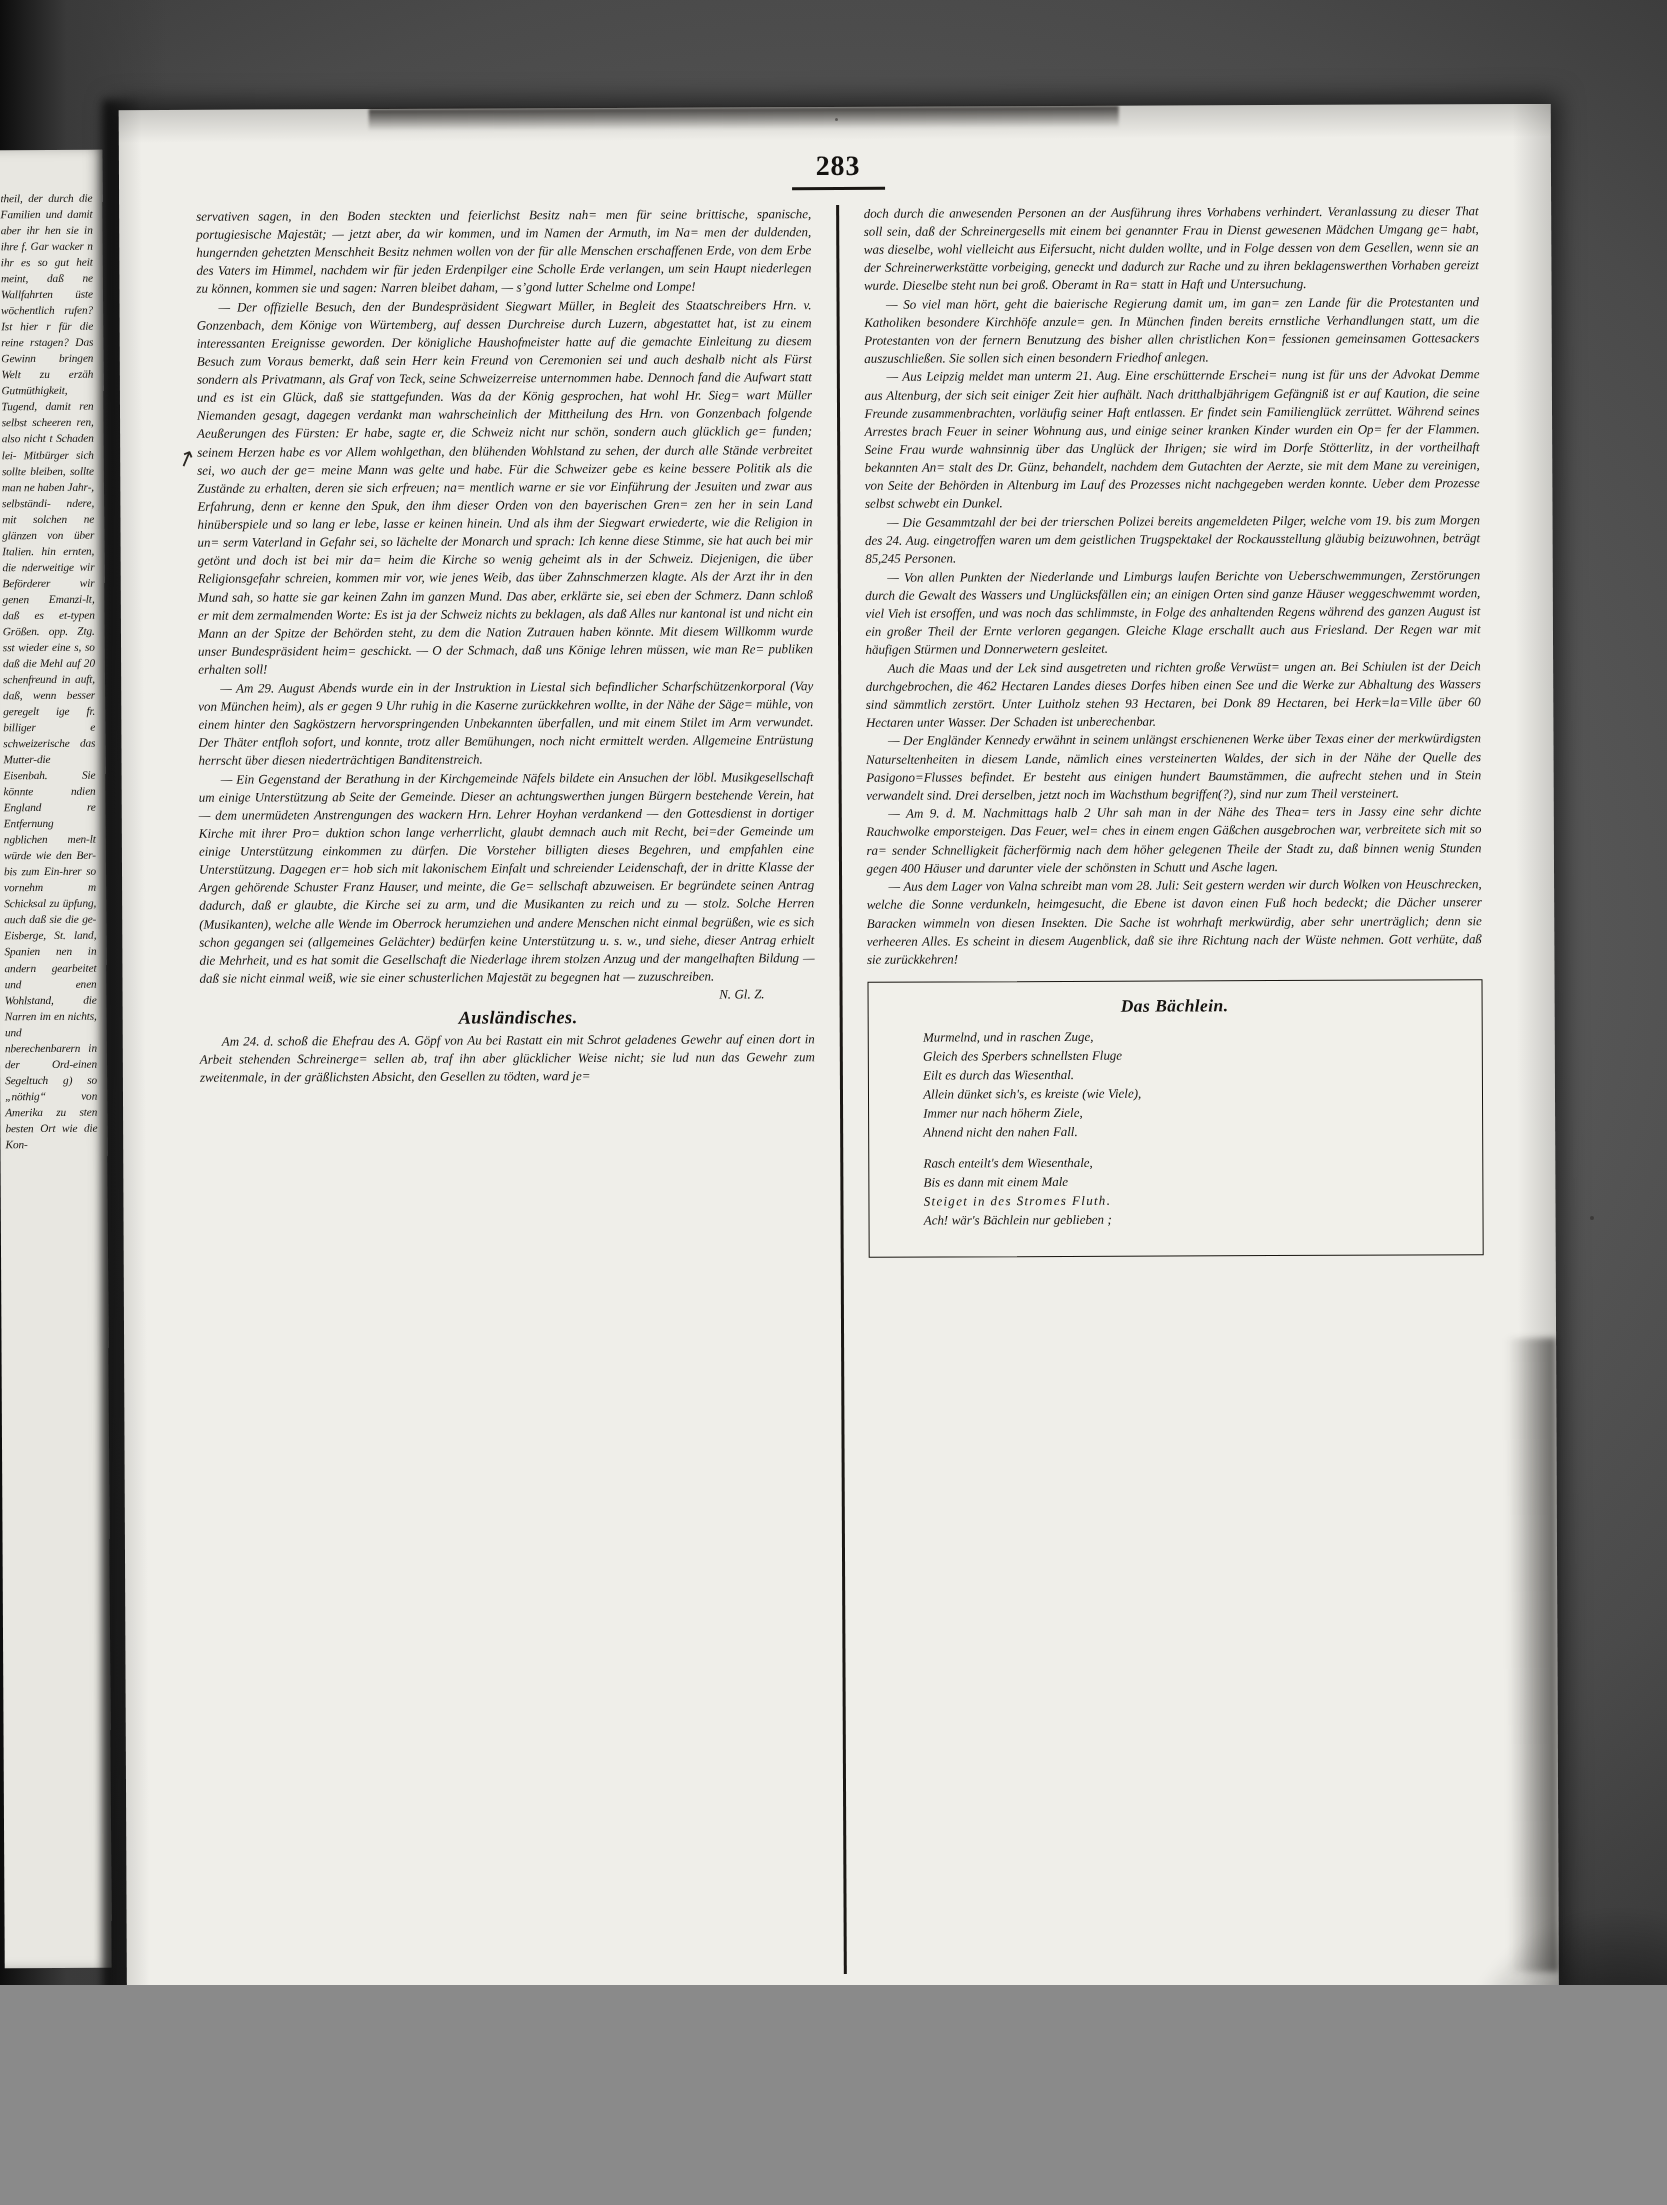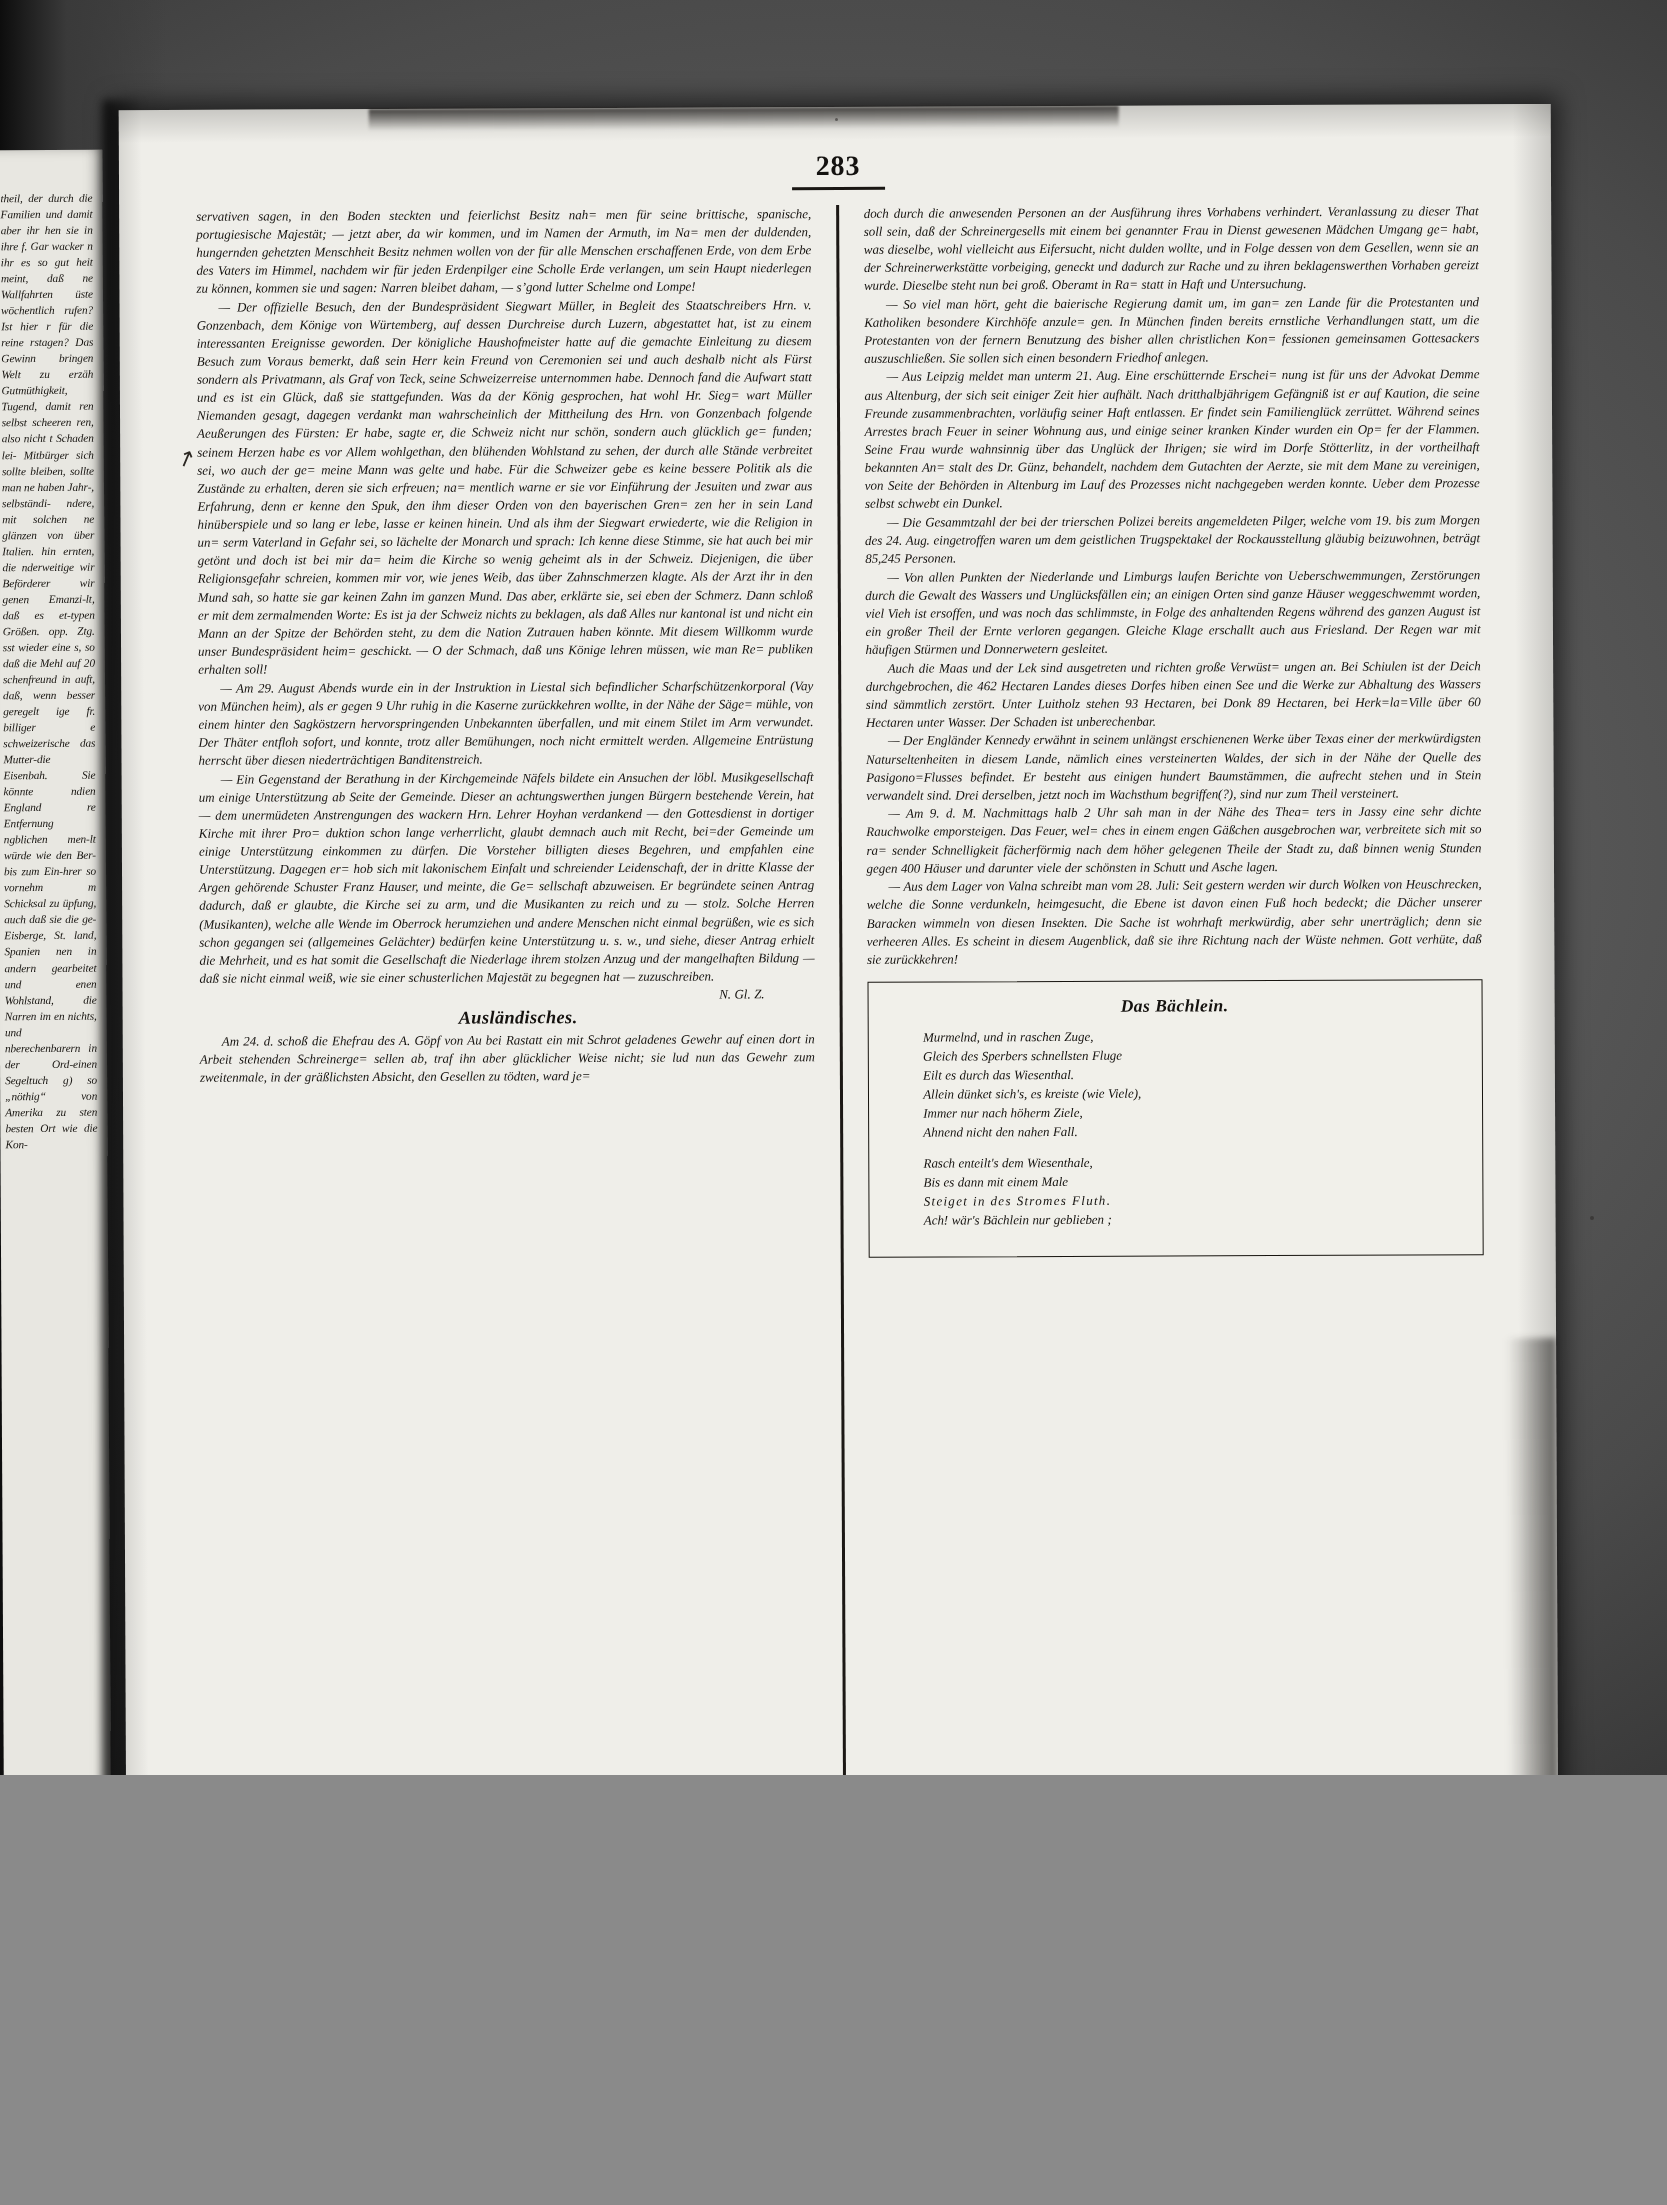--- a/index.html
+++ b/index.html
@@ -3,21 +3,21 @@
 <meta charset="utf-8">
 <style>
   html, body {
     margin: 0;
     padding: 0;
     background: #8a8a8a;
   }
   .page {
     position: relative;
     width: 1667px;
-    height: 1775px;
+    height: 1985px;
     background: #7f7f7f;
     overflow: hidden;
     font-family: "Liberation Serif", serif;
   }
   
   .scan-bg {
     position: absolute;
     inset: 0;
     background:
       radial-gradient(ellipse 120% 90% at 50% 48%, #6e6e6e 0%, #4a4a4a 55%, #1c1c1c 100%);

